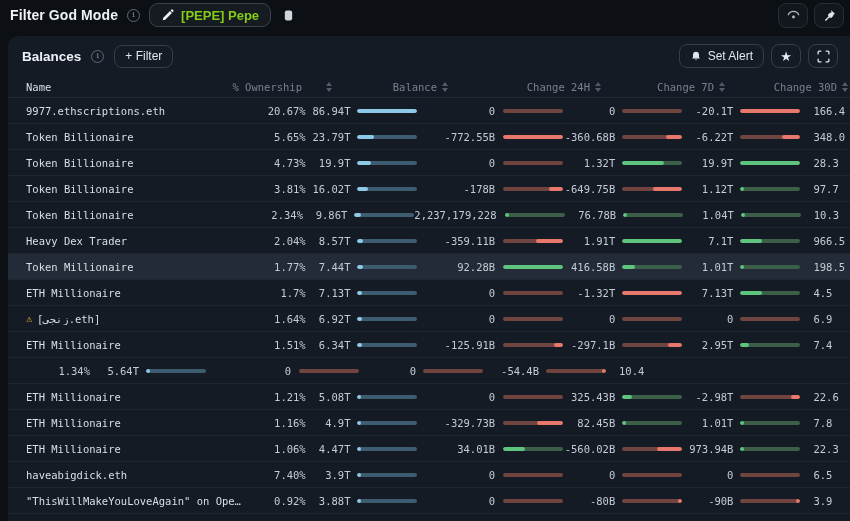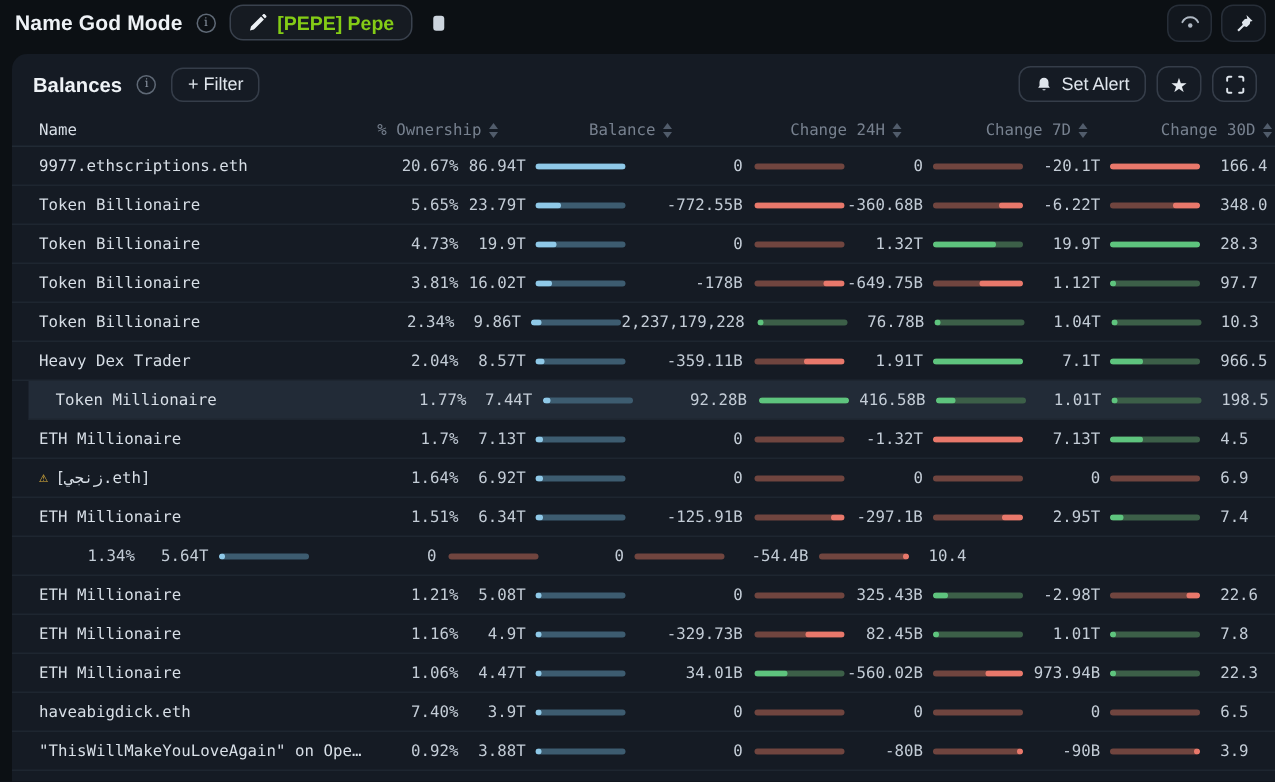--- a/index.html
+++ b/index.html
@@ -32,23 +32,23 @@
   .head-right { margin-left:auto; display:flex; gap:7px; align-items:flex-end; }
   .sq-btn { width:30px; height:24px; border:1px solid #353d49; border-radius:8px; background:transparent;
             display:inline-flex; align-items:center; justify-content:center; cursor:pointer;
             color:#e6ebf0; font-size:13px; }
 
   
   .table { font-family:"DejaVu Sans Mono", monospace; }
   .thead, .row { display:flex; align-items:center; padding-left:18px; }
   .thead { height:22px; border-bottom:1px solid #212a34; color:#77818f; font-size:10.5px; }
   .row { height:26px; border-bottom:1px solid #1e2630; font-size:10.5px; color:#c3ccd6; cursor:pointer; }
-  .row.hl { background:#222b37;margin-left:11px; }
+  .row.hl { background:#222b37; }
   .c-name  { width:242px; color:#d8dfe7; white-space:nowrap; overflow:hidden; display:flex; align-items:center; gap:5px; }
-  .c-own   { width:64px;  text-align:right; white-space:nowrap; }
+  .c-own   { width:64px;  text-align:right; white-space:nowrap;gap:19px; }
   .c-balv  { width:49px;  text-align:right; white-space:nowrap; }
   .c-ch24v { width:85px;  text-align:right; white-space:nowrap; }
   .c-ch7v  { width:57px;  text-align:right; white-space:nowrap; }
   .c-ch30v { width:56px;  text-align:right; white-space:nowrap; }
   .c-extra { width:40px;  margin-left:13px; white-space:nowrap; overflow:hidden; }
   .h-right { display:flex; justify-content:flex-end; align-items:center; white-space:nowrap; }
   .bar { width:60px; height:4px; border-radius:2px; position:relative; overflow:hidden; flex:0 0 auto; }
   .bar.m-l7 { margin-left:7px; } .bar.m-l8 { margin-left:8px; }
   .bar.bal  { background:#3d5c70; }
   .bar.pos  { background:#3c5f48; }
@@ -60,21 +60,21 @@
   .sorter { display:inline-flex; flex-direction:column; gap:2px; margin-left:5px; }
   .sorter i { display:block; width:0; height:0; border-left:3px solid transparent; border-right:3px solid transparent; }
   .sorter .up { border-bottom:4px solid #515c6b; }
   .sorter .dn { border-top:4px solid #515c6b; }
   .warn { color:#e2b33c; font-size:10px; display:none; line-height:1; }
 </style>
 </head>
 <body>
 
 <div class="topbar">
-  <span class="topbar-title">Name God Mode</span>
+  <span class="topbar-title">Filter God Mode</span>
   <span class="info-icon"></span>
   <div class="token-pill">
     <span class="icon-btn" style="padding:0">
       <svg width="13" height="13" viewBox="0 0 14 14">
           <path d="M1.8 12.2l.7-2.8 7.2-7.2 2.1 2.1-7.2 7.2-2.8.7zM10.4 1.5l.9-.9c.3-.3.8-.3 1.1 0l1 1c.3.3.3.8 0 1.1l-.9.9-2.1-2.1z" fill="#eef2f6"></path>
         </svg>
     </span>
     <span>[PEPE] Pepe</span>
   </div>
   <span class="icon-btn">

